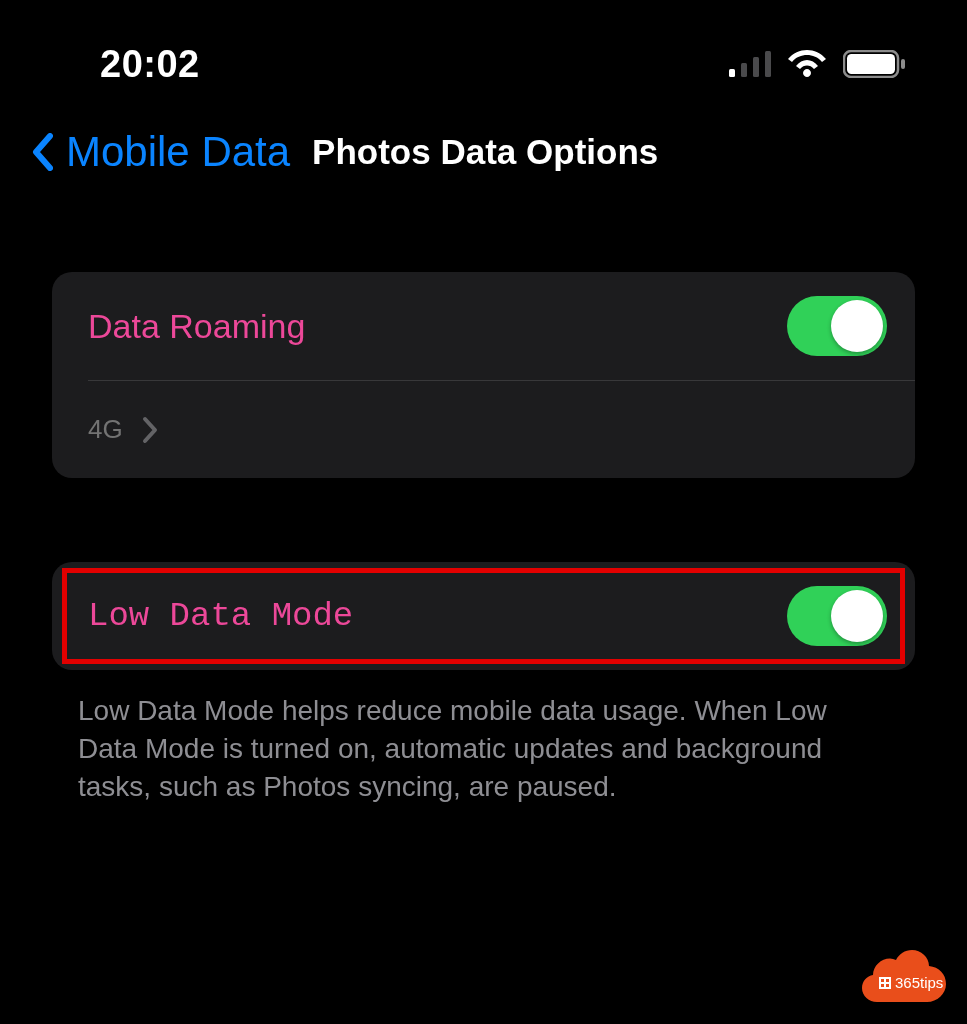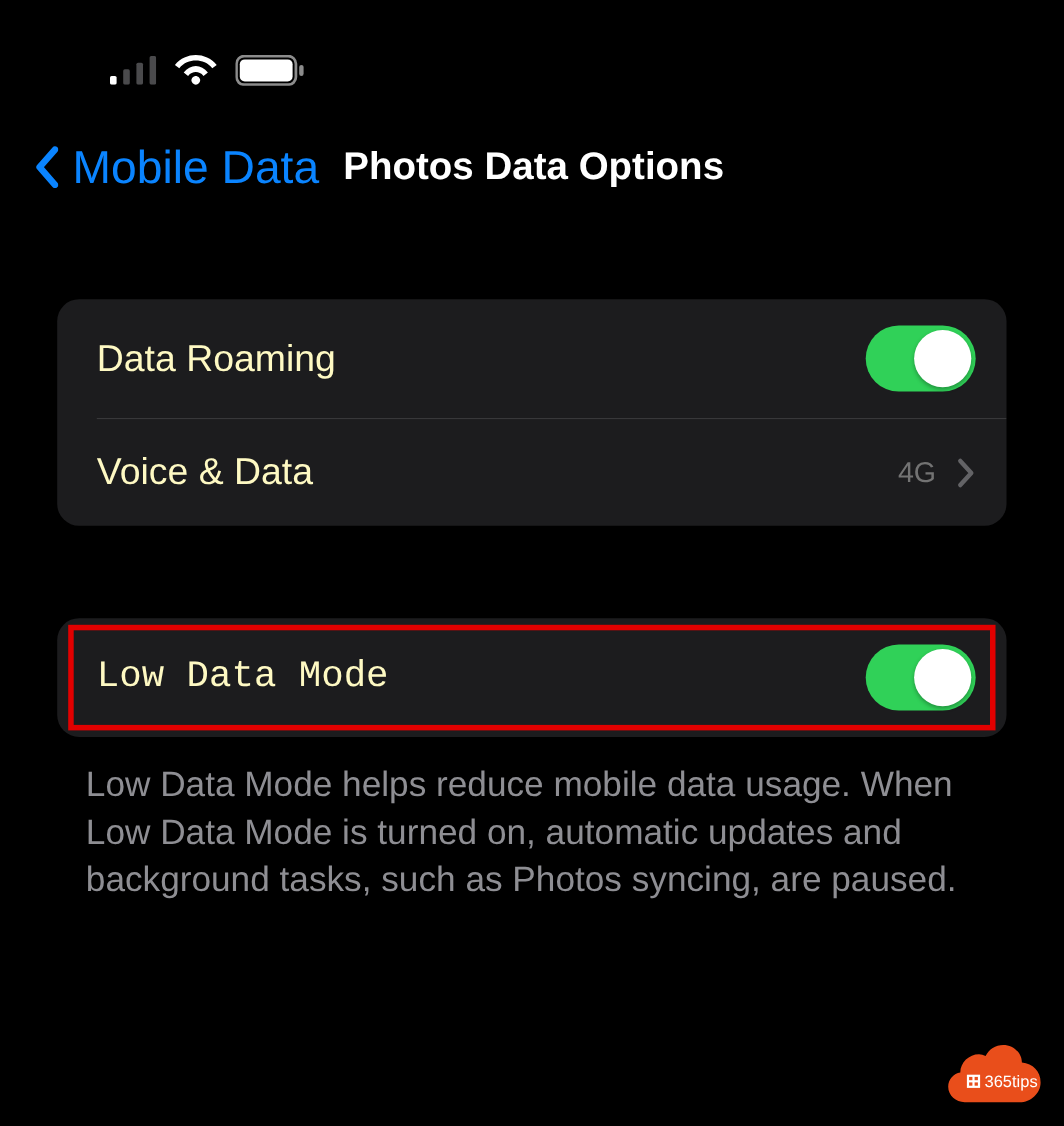--- a/index.html
+++ b/index.html
@@ -88,21 +88,21 @@
       min-height: 98px;
     }
     .settings-row + .settings-row {
       border-top: 1px solid #38383a;
       margin-left: 36px;
       padding-left: 0;
     }
     .row-label {
       font-size: 34px;
       font-weight: 400;
-      color: #fef9c3;
+      color: #ec4899;
     }
     .row-value {
       font-size: 26px;
       color: #737373;
       margin-right: 8px;
     }
     .row-right {
       display: flex;
       align-items: center;
     }
@@ -124,21 +124,21 @@
       right: 4px;
       top: 4px;
       width: 52px;
       height: 52px;
       background: #ffffff;
       border-radius: 50%;
       box-shadow: 0 2px 4px rgba(0,0,0,0.3);
     }
     .footer-text {
       margin: 22px 78px 0 78px;
-      font-size: 32px;
+      font-size: 28px;
       line-height: 1.35;
       color: #8e8e93;
       font-weight: 400;
     }
     .watermark {
       position: absolute;
       bottom: 18px;
       right: 18px;
       width: 90px;
       height: 60px;
@@ -149,20 +149,21 @@
     .cloud-text {
       fill: #ffffff;
       font-size: 15px;
       font-weight: 500;
     }
   </style>
 </head>
 <body>
 
 <div class="status-bar">
+  <div class="status-time">20:02</div>
   <div class="status-icons">
     <svg width="42" height="26" viewBox="0 0 42 26">
       <rect x="0" y="18" width="6" height="8" rx="1.5" fill="#ffffff"></rect>
       <rect x="12" y="12" width="6" height="14" rx="1.5" fill="#4a4a4c"></rect>
       <rect x="24" y="6" width="6" height="20" rx="1.5" fill="#4a4a4c"></rect>
       <rect x="36" y="0" width="6" height="26" rx="1.5" fill="#4a4a4c"></rect>
     </svg>
     <svg width="44" height="30" viewBox="0 0 44 30">
       <path d="M22 28 C20 28 18 26 18 24 C18 22 20 20 22 20 C24 20 26 22 26 24 C26 26 24 28 22 28 Z" fill="#ffffff"></path>
       <path d="M11 17 C14 13 18 11 22 11 C26 11 30 13 33 17 L29 20 C27 17.5 24.5 16.5 22 16.5 C19.5 16.5 17 17.5 15 20 Z" fill="#ffffff"></path>
@@ -187,21 +188,20 @@
 </div>
 
 <div class="settings-group">
   <div class="settings-row">
     <span class="row-label">Data Roaming</span>
     <div class="toggle">
       <div class="toggle-knob"></div>
     </div>
   </div>
   <div class="settings-row">
-    <span class="row-label">Voice &amp; Data</span>
     <div class="row-right">
       <span class="row-value">4G</span>
       <svg class="chevron-right" width="16" height="28" viewBox="0 0 16 28">
         <path d="M3 3 L13 14 L3 25" stroke="#636366" stroke-width="4" stroke-linecap="round" stroke-linejoin="round" fill="none"></path>
       </svg>
     </div>
   </div>
 </div>
 
 <div class="settings-group second">

